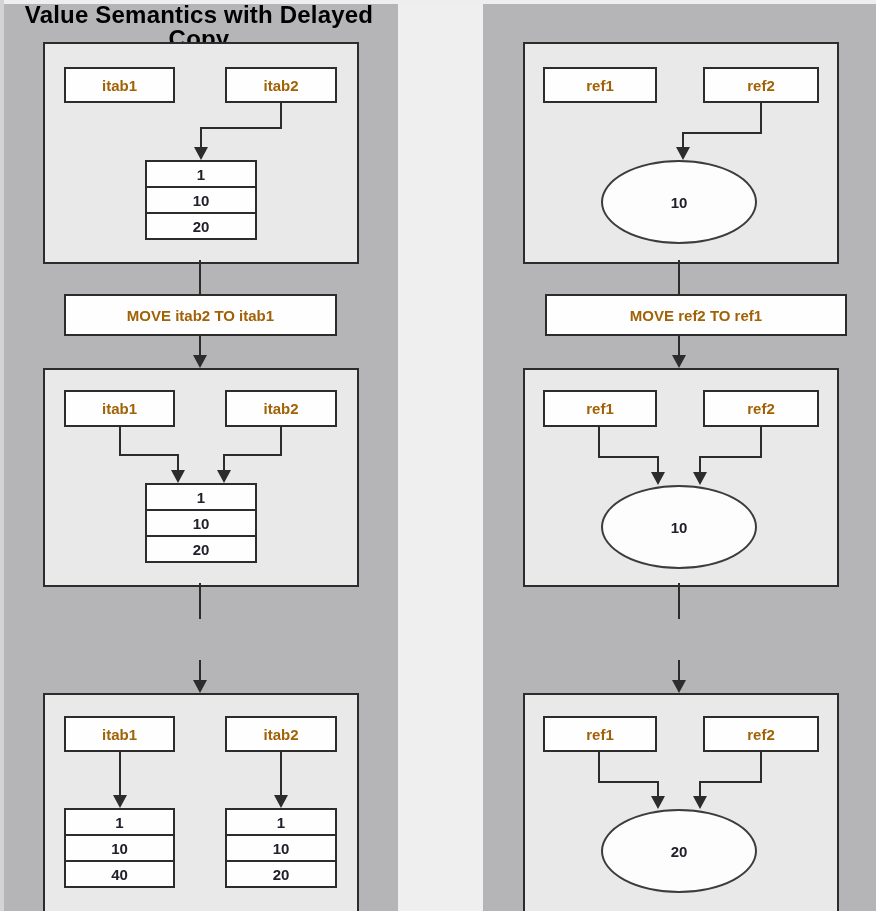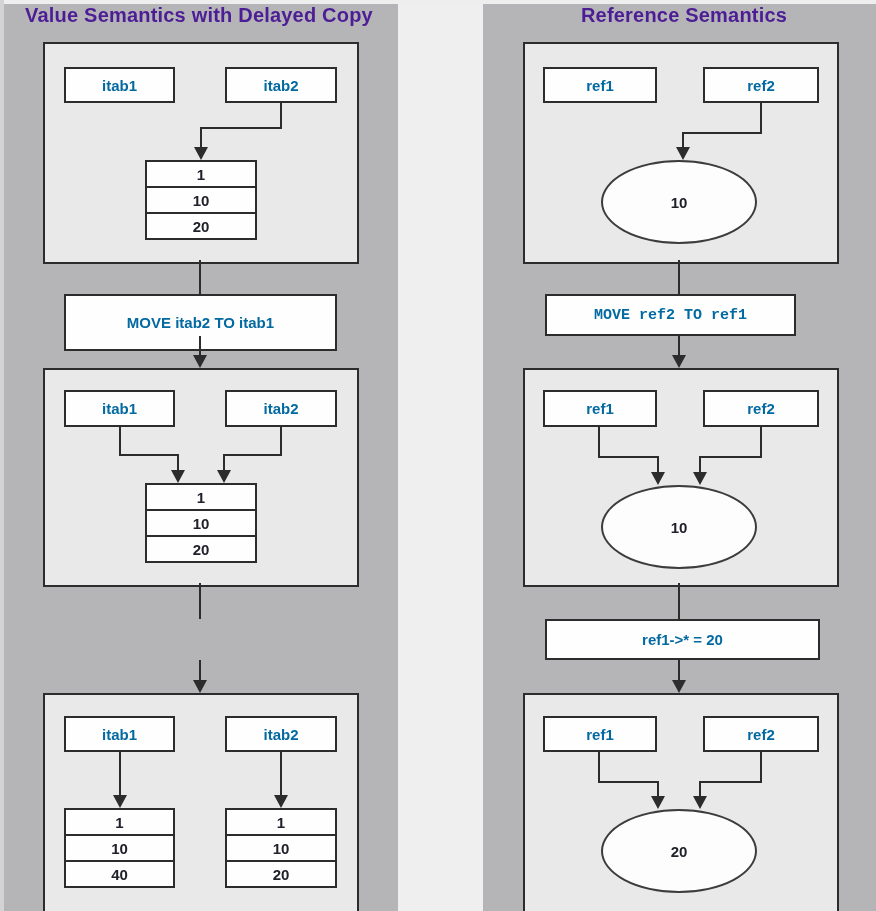--- a/index.html
+++ b/index.html
@@ -3,27 +3,27 @@
 <meta charset="utf-8">
 <style>
   html,body{margin:0;padding:0;}
   body{font-family:"Liberation Sans","DejaVu Sans",sans-serif;}
   .screen{position:relative;width:876px;height:911px;background:#b5b5b7;overflow:hidden;
           color:#21212b;}
   .band-top{position:absolute;left:0;top:0;width:876px;height:4px;background:#eeeeee;}
   .band-left{position:absolute;left:0;top:0;width:4px;height:911px;background:#d3d3d5;}
   .gap-strip{position:absolute;left:398px;top:0;width:85px;height:911px;background:#efefef;}
   .title{position:absolute;top:3px;height:24px;line-height:24px;text-align:center;
-         font-size:20px;font-weight:700;color:#4c1d95;letter-spacing:.2px;}
+         font-size:24px;font-weight:700;color:#000000;letter-spacing:.2px;}
   .title.lft{left:16px;width:366px;}
   .title.rgt{left:501px;width:366px;}
   .panel{position:absolute;background:#e9e9e9;border:2px solid #2c2c2c;}
   .vbox,.cmd{position:absolute;background:#fefefe;border:2px solid #2c2c2c;box-sizing:border-box;
          display:flex;align-items:center;justify-content:center;
-         font-size:15px;font-weight:700;color:#0369a1;}
+         font-size:15px;font-weight:700;color:#a16207;}
   .tbl{position:absolute;}
   .trow{box-sizing:border-box;height:28px;margin-top:-2px;border:2px solid #2c2c2c;background:#fefefe;
         display:flex;align-items:center;justify-content:center;font-size:15px;font-weight:700;}
   .trow:first-child{margin-top:0;}
   .ellipse{position:absolute;background:#fdfdfd;border:2px solid #3c3c3c;border-radius:50%;
            box-sizing:border-box;display:flex;align-items:center;justify-content:center;
            font-size:15px;font-weight:700;}
   .ov{position:absolute;left:0;top:0;}
   .vline{position:absolute;width:2px;background:#2c2c2c;}
   .ahead{position:absolute;width:0;height:0;border-left:7px solid transparent;
@@ -35,39 +35,38 @@
 </style>
 </head>
 <body>
 
 <div class="screen">
   <div class="gap-strip"></div>
   <div class="band-top"></div>
   <div class="band-left"></div>
 
   <div class="title lft">Value Semantics with Delayed Copy</div>
-  <div class="title rgt">Reference Semantics</div>
 
   <div class="panel" style="left:43px;top:42px;width:312px;height:218px;">
     <div class="vbox" style="left:19px;top:23px;width:111px;height:36px;">itab1</div>
     <div class="vbox" style="left:180px;top:23px;width:112px;height:36px;">itab2</div>
     <svg class="ov" width="308" height="214" viewBox="0 0 308 214">
       <path d="M236,59 V84 H156 V110"></path>
       <polygon points="149,103 163,103 156,116"></polygon>
     </svg>
     <div class="tbl" style="left:100px;top:116px;width:112px;">
       <div class="trow">1</div>
       <div class="trow">10</div>
       <div class="trow">20</div>
     </div>
   </div>
 
   <div class="vline" style="left:199px;top:260px;height:34px;"></div>
 
-  <div class="cmd" style="left:64px;top:294px;width:273px;height:57px;">MOVE itab2 TO itab1</div>
+  <div class="cmd" style="left:64px;top:294px;width:273px;height:42px;">MOVE itab2 TO itab1</div>
 
   <div class="vline" style="left:199px;top:336px;height:20px;"></div>
   <div class="ahead" style="left:193px;top:355px;"></div>
 
   <div class="panel" style="left:43px;top:368px;width:312px;height:215px;">
     <div class="vbox" style="left:19px;top:20px;width:111px;height:37px;">itab1</div>
     <div class="vbox" style="left:180px;top:20px;width:112px;height:37px;">itab2</div>
     <svg class="ov" width="308" height="211" viewBox="0 0 308 211">
       <path d="M75,57 V85 H133 V107"></path>
       <polygon points="126,100 140,100 133,113"></polygon>
@@ -113,40 +112,39 @@
     <div class="vbox" style="left:178px;top:23px;width:116px;height:36px;">ref2</div>
     <svg class="ov" width="308" height="214" viewBox="0 0 308 214">
       <path d="M236,59 V89 H158 V110"></path>
       <polygon points="151,103 165,103 158,116"></polygon>
     </svg>
     <div class="ellipse" style="left:76px;top:116px;width:156px;height:84px;">10</div>
   </div>
 
   <div class="vline" style="left:678px;top:260px;height:34px;"></div>
 
-  <div class="cmd" style="left:545px;top:294px;width:251px;height:42px;font-family:Liberation Mono, monospace;">MOVE ref2 TO ref1</div>
+  <div class="cmd" style="left:545px;top:294px;width:302px;height:42px;">MOVE ref2 TO ref1</div>
 
   <div class="vline" style="left:678px;top:336px;height:20px;"></div>
   <div class="ahead" style="left:672px;top:355px;"></div>
 
   <div class="panel" style="left:523px;top:368px;width:312px;height:215px;">
     <div class="vbox" style="left:18px;top:20px;width:114px;height:37px;">ref1</div>
     <div class="vbox" style="left:178px;top:20px;width:116px;height:37px;">ref2</div>
     <svg class="ov" width="308" height="211" viewBox="0 0 308 211">
       <path d="M74,57 V87 H133 V109"></path>
       <polygon points="126,102 140,102 133,115"></polygon>
       <path d="M236,57 V87 H175 V109"></path>
       <polygon points="168,102 182,102 175,115"></polygon>
     </svg>
     <div class="ellipse" style="left:76px;top:115px;width:156px;height:84px;">10</div>
   </div>
 
   <div class="vline" style="left:678px;top:583px;height:36px;"></div>
 
-  <div class="cmd" style="left:545px;top:619px;width:275px;height:41px;">ref1-&gt;* = 20</div>
 
   <div class="vline" style="left:678px;top:660px;height:20px;"></div>
   <div class="ahead" style="left:672px;top:680px;"></div>
 
   <div class="panel" style="left:523px;top:693px;width:312px;height:230px;">
     <div class="vbox" style="left:18px;top:21px;width:114px;height:36px;">ref1</div>
     <div class="vbox" style="left:178px;top:21px;width:116px;height:36px;">ref2</div>
     <svg class="ov" width="308" height="226" viewBox="0 0 308 226">
       <path d="M74,57 V87 H133 V108"></path>
       <polygon points="126,101 140,101 133,114"></polygon>

